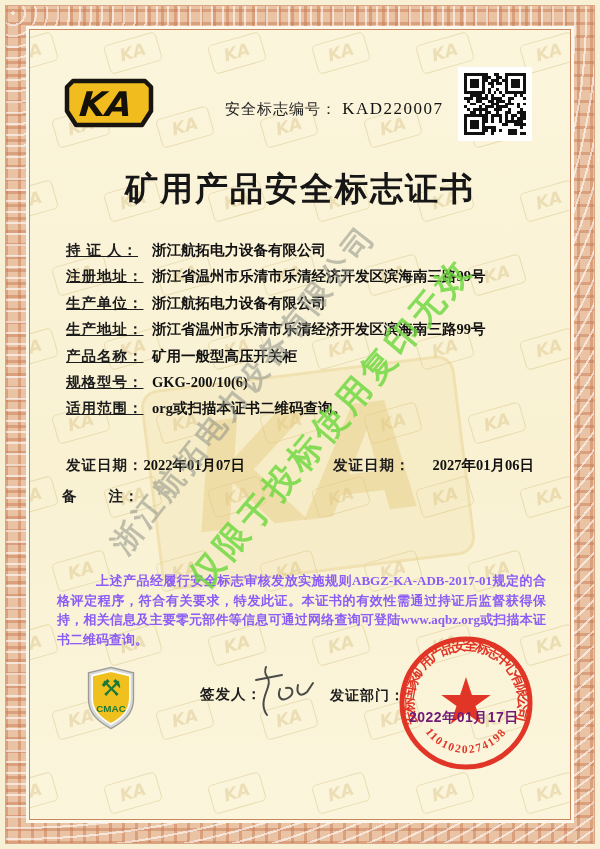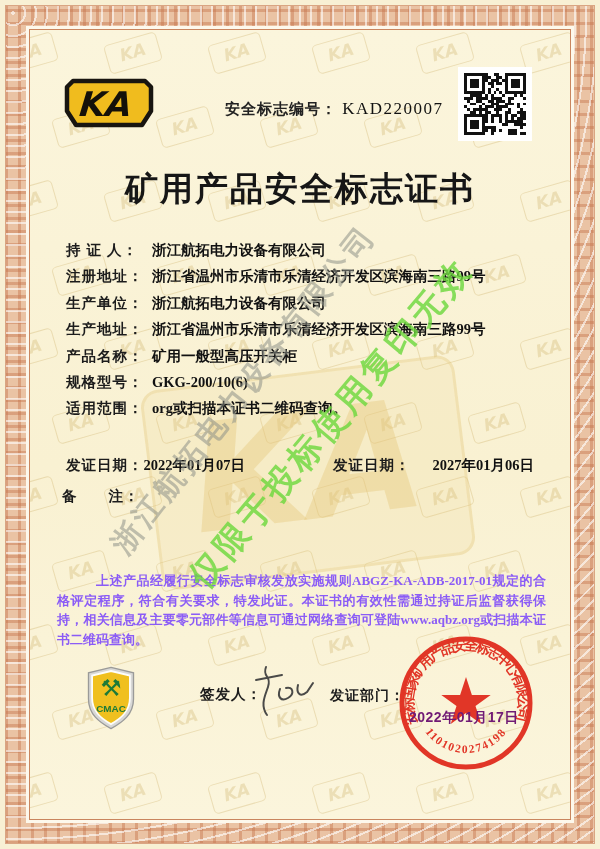--- a/index.html
+++ b/index.html
@@ -19,31 +19,31 @@
   .tile{position:absolute;width:52px;height:28px;border:1px solid rgba(203,172,96,.32);border-radius:5px;
     transform:rotate(-16deg);color:rgba(203,172,96,.30);
     font:italic 700 17px "DejaVu Sans",sans-serif;text-align:center;line-height:26px;}
   .big-ghost{position:absolute;left:150px;top:372px;width:310px;height:195px;
     border:3px solid rgba(228,198,118,.28);border-radius:18px;transform:rotate(-7deg);
     background:rgba(233,206,130,.14);color:rgba(228,198,118,.38);
     font:italic 900 150px "DejaVu Sans",sans-serif;text-align:center;line-height:185px;pointer-events:none;}
   
   .ka-logo{position:absolute;left:64px;top:76px;width:90px;height:54px;}
   .certno{position:absolute;left:225px;top:99px;font-size:15px;color:#222;letter-spacing:1px;white-space:nowrap;}
-  .certno .lab{font-weight:700;}
+  .certno .lab{font-weight:400;}
   .certno .val{font-family:"Liberation Serif",serif;font-size:17px;letter-spacing:1.5px;color:#111;}
   .qr-box{position:absolute;left:458px;top:67px;width:74px;height:74px;background:#fff;}
   .qr-box svg{position:absolute;left:6px;top:6px;width:62px;height:62px;}
   .title{position:absolute;left:0;top:167px;width:100%;text-align:center;
     font-family:"DejaVu Serif","Liberation Serif",serif;font-weight:900;font-size:33px;
     letter-spacing:2px;color:#161616;}
   
   .rows{position:absolute;left:66px;top:241px;width:480px;}
   .row{display:flex;align-items:baseline;height:26.4px;white-space:nowrap;}
-  .row .lab{font-weight:700;font-size:14.5px;color:#1c1c1c;min-width:78px;letter-spacing:1px;}
+  .row .lab{font-weight:700;font-size:14.5px;color:#1c1c1c;min-width:78px;letter-spacing:1px;text-decoration:underline;}
   .row .val{font-family:"Liberation Serif",serif;font-weight:700;font-size:14.5px;color:#111;margin-left:8px;}
   .row.long .lab{min-width:0;}
   .row.long .val{margin-left:22px;font-family:"Liberation Sans",sans-serif;letter-spacing:.5px;}
   .daterow{position:absolute;left:66px;top:456px;display:flex;align-items:baseline;white-space:nowrap;}
   .daterow .lab{font-weight:700;font-size:14.5px;color:#1c1c1c;letter-spacing:1px;}
   .daterow .val{font-family:"Liberation Serif",serif;font-weight:700;font-size:14.5px;color:#111;}
   .remark{position:absolute;left:62px;top:487px;font-weight:700;font-size:14.5px;color:#1c1c1c;letter-spacing:1px;}
   
   .statement{position:absolute;left:57px;top:571px;width:489px;
     font-family:"Liberation Serif",serif;font-weight:700;font-size:13px;line-height:19.5px;

